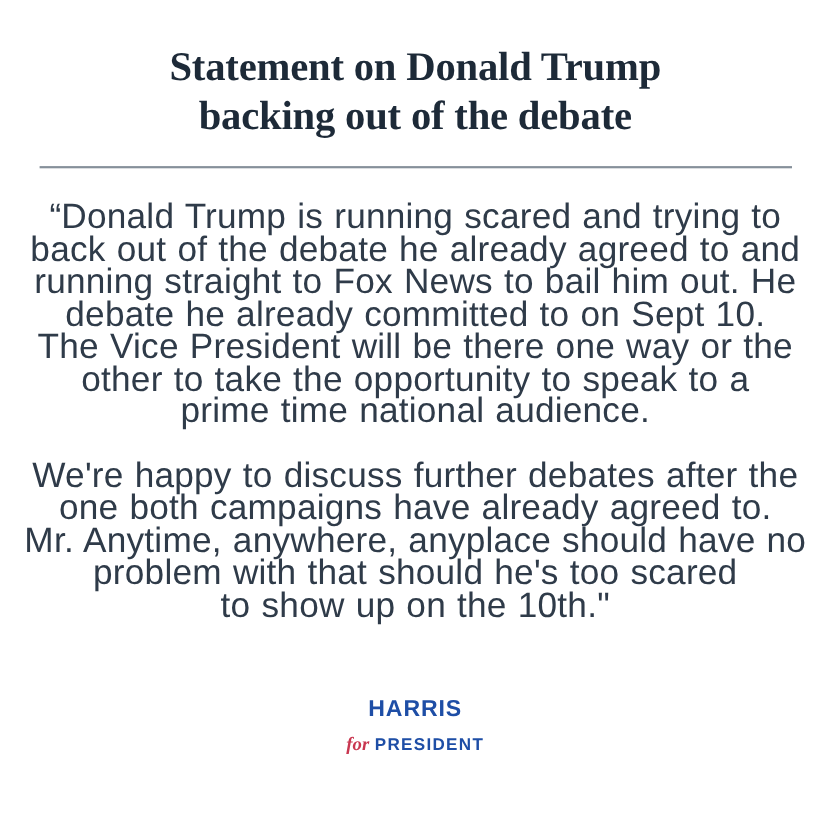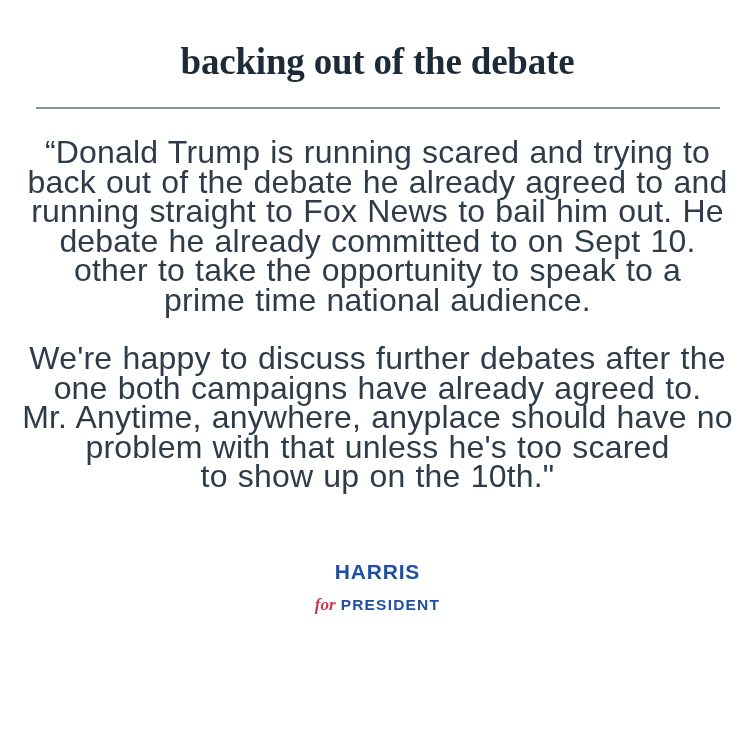--- a/index.html
+++ b/index.html
@@ -75,39 +75,41 @@
     color: var(--logo-blue, #1e4ea6);
     margin-top: 13px;
   }
 </style>
 </head>
 <body>
 
 <div class="card">
 
   <h1 class="title">
+      <div>Statement on Donald Trump</div>
       <div>backing out of the debate</div>
     </h1>
 
   <hr class="divider">
 
   <div class="body-copy">
     <div class="para">
         <div>“Donald Trump is running scared and trying to</div>
         <div>back out of the debate he already agreed to and</div>
         <div>running straight to Fox News to bail him out. He</div>
         <div>debate he already committed to on Sept 10.</div>
+        <div>The Vice President will be there one way or the</div>
         <div>other to take the opportunity to speak to a</div>
         <div>prime time national audience.</div>
       </div>
     <div class="para">
         <div>We're happy to discuss further debates after the</div>
         <div>one both campaigns have already agreed to.</div>
         <div>Mr. Anytime, anywhere, anyplace should have no</div>
-        <div>problem with that unless he's too scared</div>
+        <div>problem with that should he's too scared</div>
         <div>to show up on the 10th."</div>
       </div>
   </div>
 
   <div class="logo">
     <div class="logo-name">HARRIS</div>
     <div class="logo-sub">
       <span class="logo-for">for</span>
       <span class="logo-office">PRESIDENT</span>
     </div>

